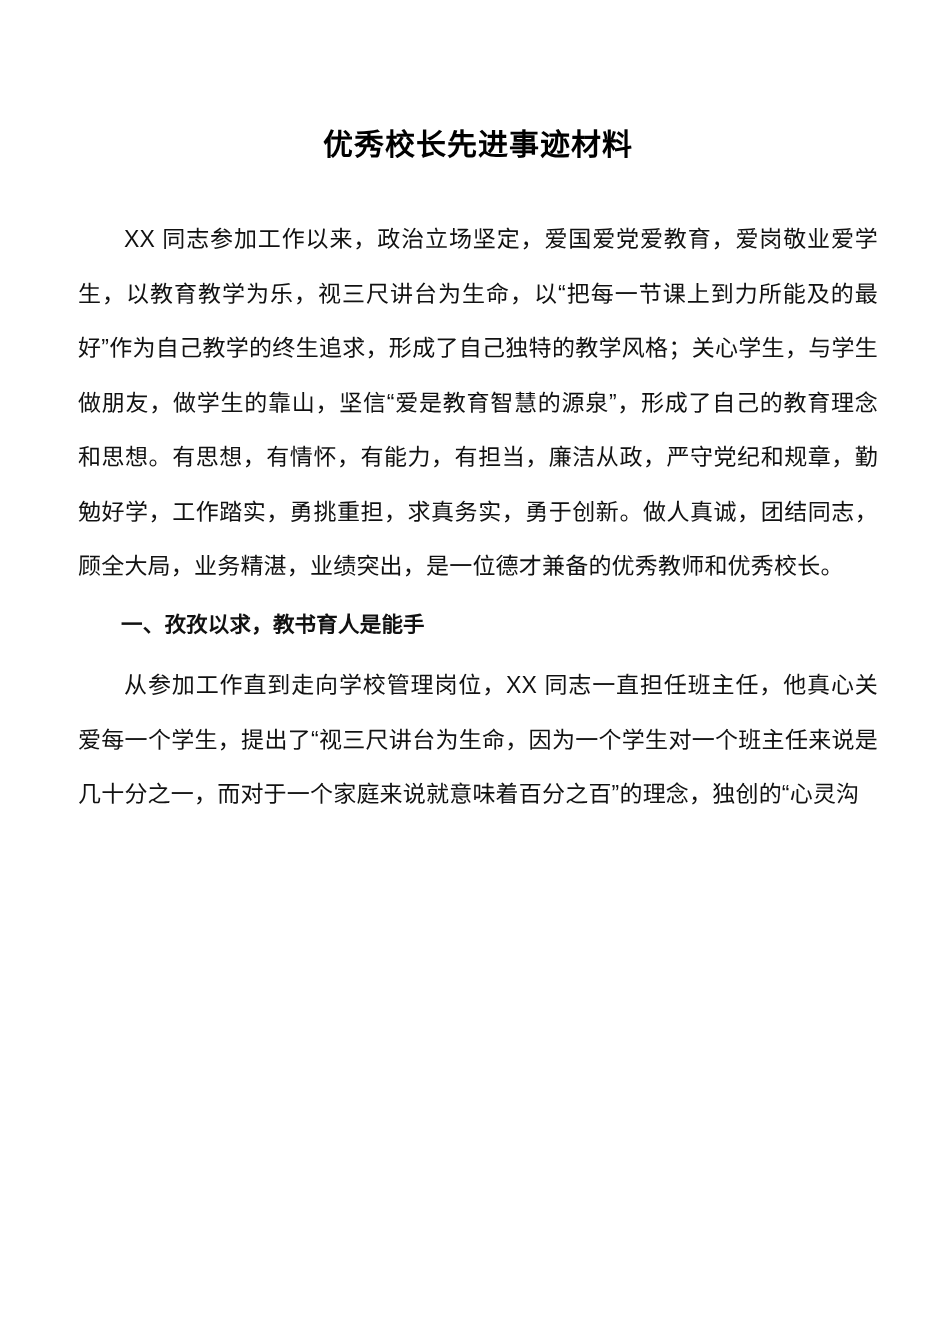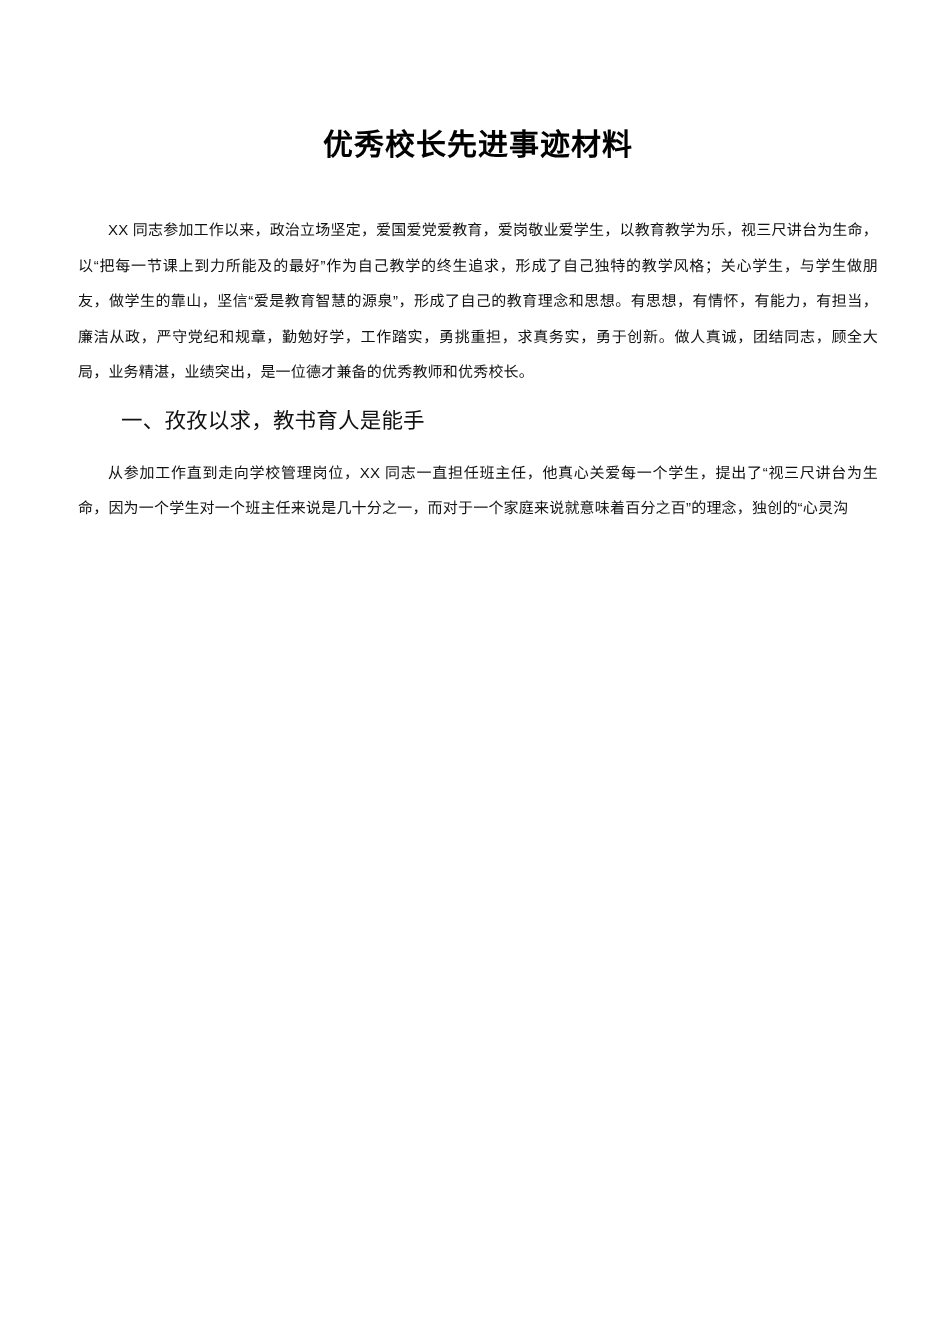--- a/index.html
+++ b/index.html
@@ -37,37 +37,37 @@
     font-weight: bold;
     text-align: center;
     letter-spacing: 1px;
     line-height: 1.4;
     padding-top: 122px;
     color: #000000;
   }
   .para {
     margin: 0;
     padding: 0;
-    font-size: 15px;
+    font-size: 23px;
     line-height: 2.37;
     text-align: justify;
     text-justify: inter-ideograph;
     text-indent: 2em;
     letter-spacing: 0.2px;
     color: #111111;
     word-break: break-all;
   }
   .para-lead {
     margin-top: 46px;
   }
   .heading-2 {
     margin: 0;
     padding: 0;
     font-size: 21.5px;
-    font-weight: normal;
+    font-weight: bold;
     line-height: 2.37;
     text-indent: 2em;
     letter-spacing: 0.2px;
     color: #111111;
     margin-top: 6px;
   }
   .para-after-heading {
     margin-top: 8px;
   }
   .clipped {

